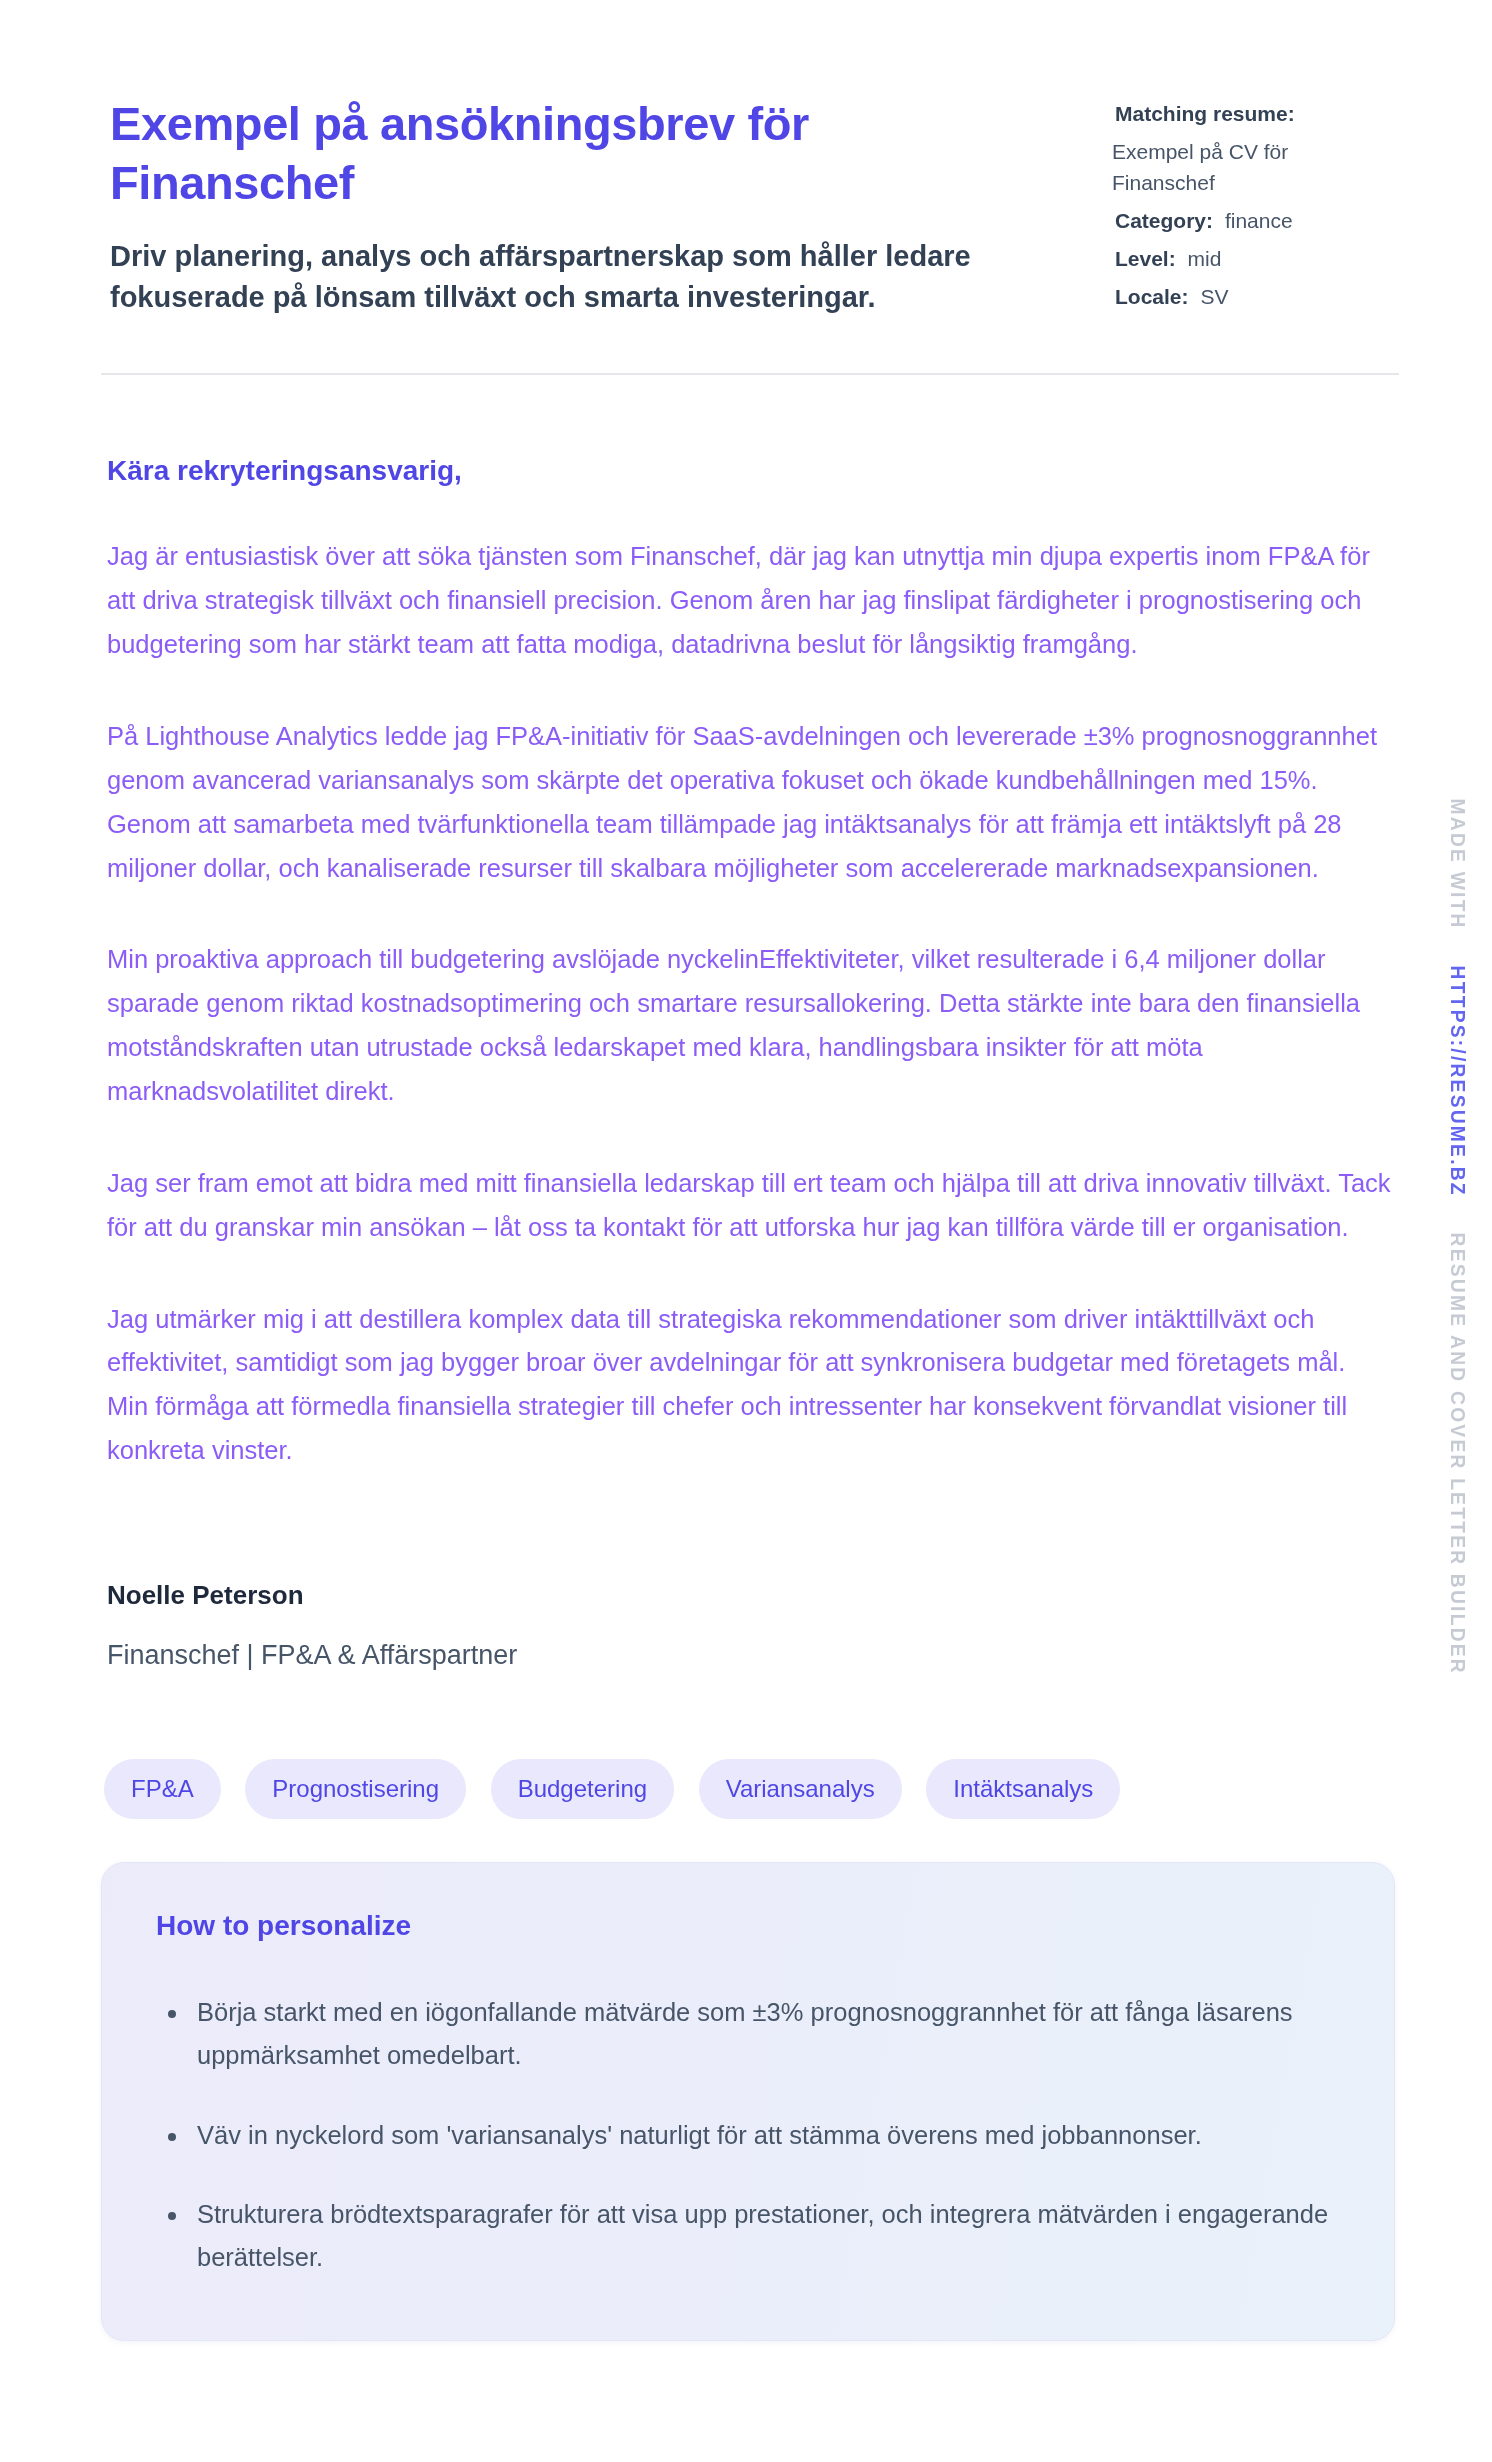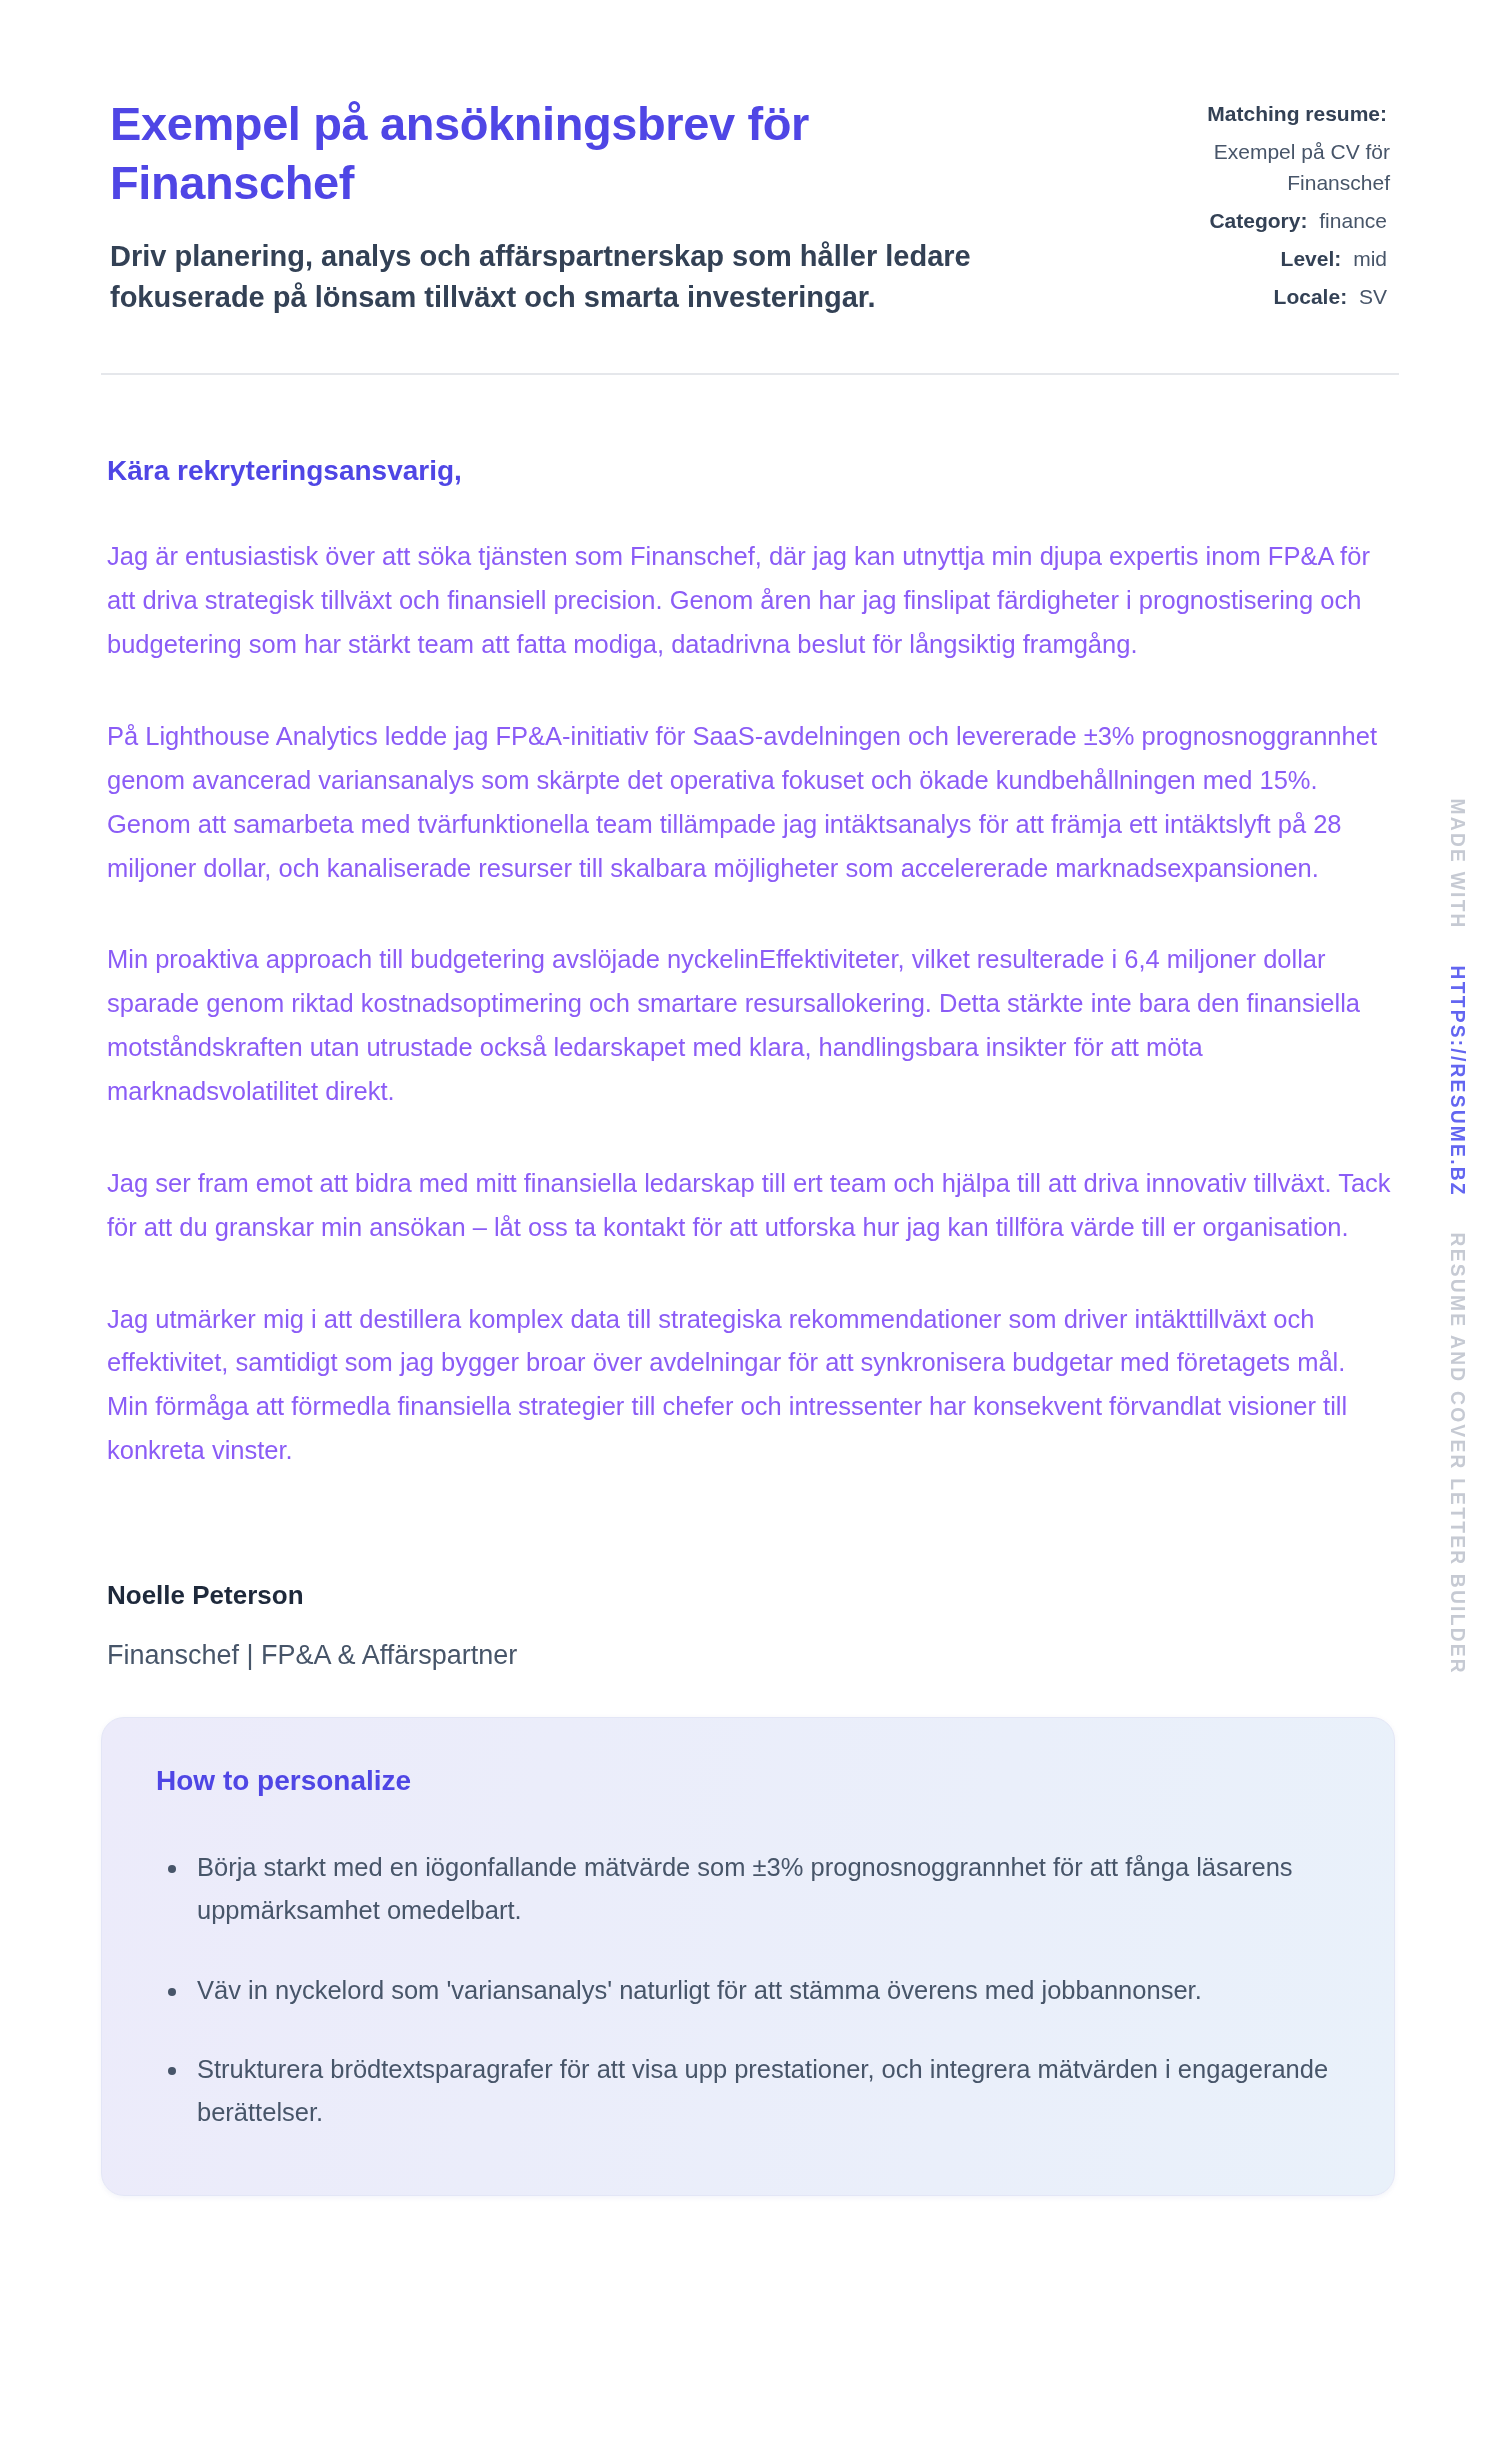--- a/index.html
+++ b/index.html
@@ -38,21 +38,21 @@
     margin-top: 17.6px;
     color: #334155;
     font-size: 29px;
     font-weight: 700;
     line-height: 1.42;
     max-width: 887px;
   }
   .meta-block {
     flex-shrink: 0;
     width: 290px;
-    text-align: right;
+    text-align: left;
     font-size: 21px;
     line-height: 1.45;
     color: #475569;
     padding-top: 7px;
   }
   .meta-line { margin-bottom: 1.8px; }
   .meta-label { font-weight: 700; color: #334155; }
 
   .divider {
     border: none;
@@ -197,20 +197,27 @@
       <p>Min proaktiva approach till budgetering avslöjade nyckelinEffektiviteter, vilket resulterade i 6,4 miljoner dollar sparade genom riktad kostnadsoptimering och smartare resursallokering. Detta stärkte inte bara den finansiella motståndskraften utan utrustade också ledarskapet med klara, handlingsbara insikter för att möta marknadsvolatilitet direkt.</p>
       <p>Jag ser fram emot att bidra med mitt finansiella ledarskap till ert team och hjälpa till att driva innovativ tillväxt. Tack för att du granskar min ansökan – låt oss ta kontakt för att utforska hur jag kan tillföra värde till er organisation.</p>
       <p>Jag utmärker mig i att destillera komplex data till strategiska rekommendationer som driver intäkttillväxt och effektivitet, samtidigt som jag bygger broar över avdelningar för att synkronisera budgetar med företagets mål. Min förmåga att förmedla finansiella strategier till chefer och intressenter har konsekvent förvandlat visioner till konkreta vinster.</p>
     </div>
 
     <div class="signature">
       <div class="signature-name">Noelle Peterson</div>
       <div class="signature-role">Finanschef | FP&amp;A &amp; Affärspartner</div>
     </div>
 
+    <div class="tags">
+      <span class="tag">FP&amp;A</span>
+      <span class="tag">Prognostisering</span>
+      <span class="tag">Budgetering</span>
+      <span class="tag">Variansanalys</span>
+      <span class="tag">Intäktsanalys</span>
+    </div>
 
     <div class="personalize">
       <div class="personalize-title">How to personalize</div>
       <ul>
         <li>Börja starkt med en iögonfallande mätvärde som ±3% prognosnoggrannhet för att fånga läsarens uppmärksamhet omedelbart.</li>
         <li>Väv in nyckelord som 'variansanalys' naturligt för att stämma överens med jobbannonser.</li>
         <li>Strukturera brödtextsparagrafer för att visa upp prestationer, och integrera mätvärden i engagerande berättelser.</li>
       </ul>
     </div>
 

